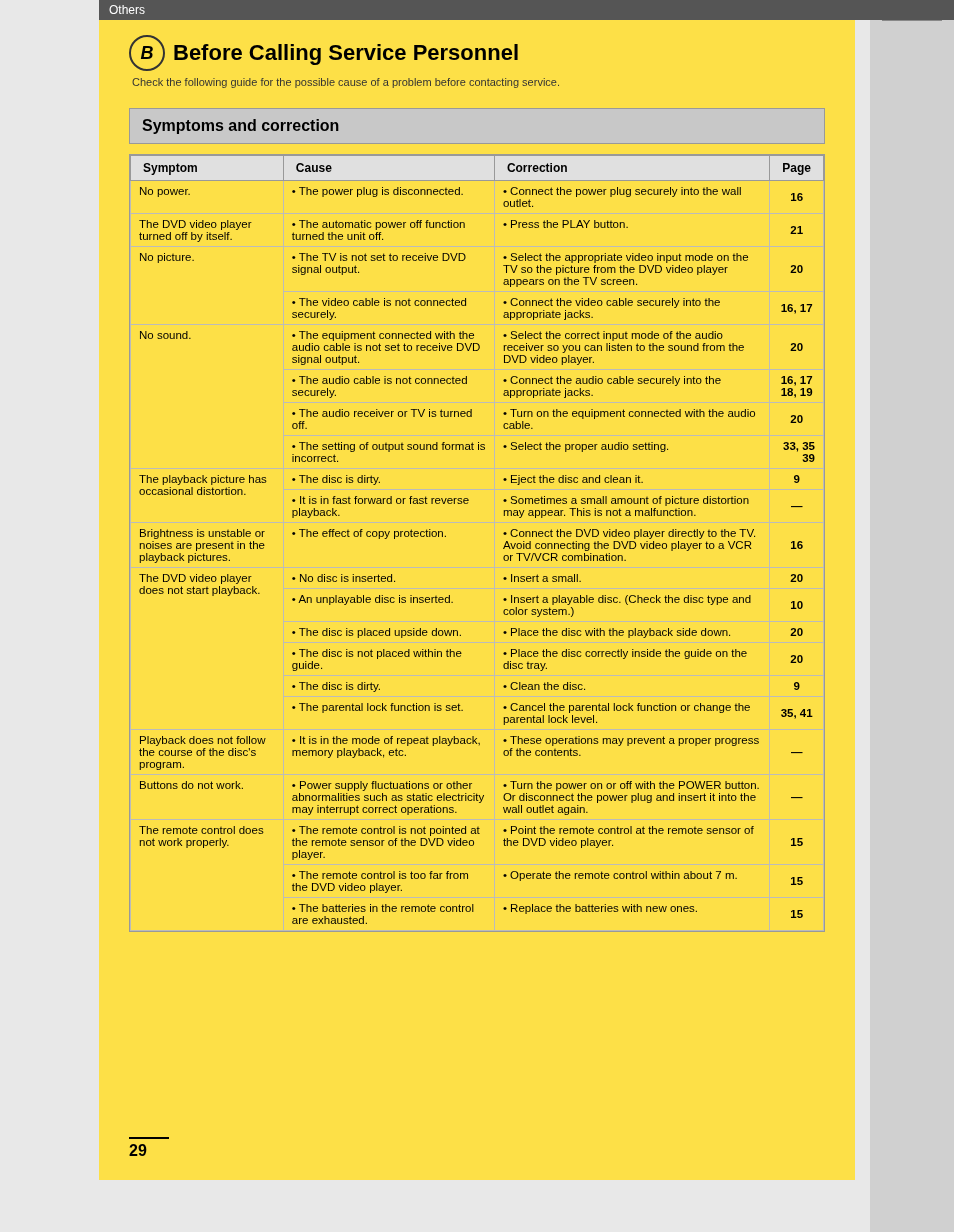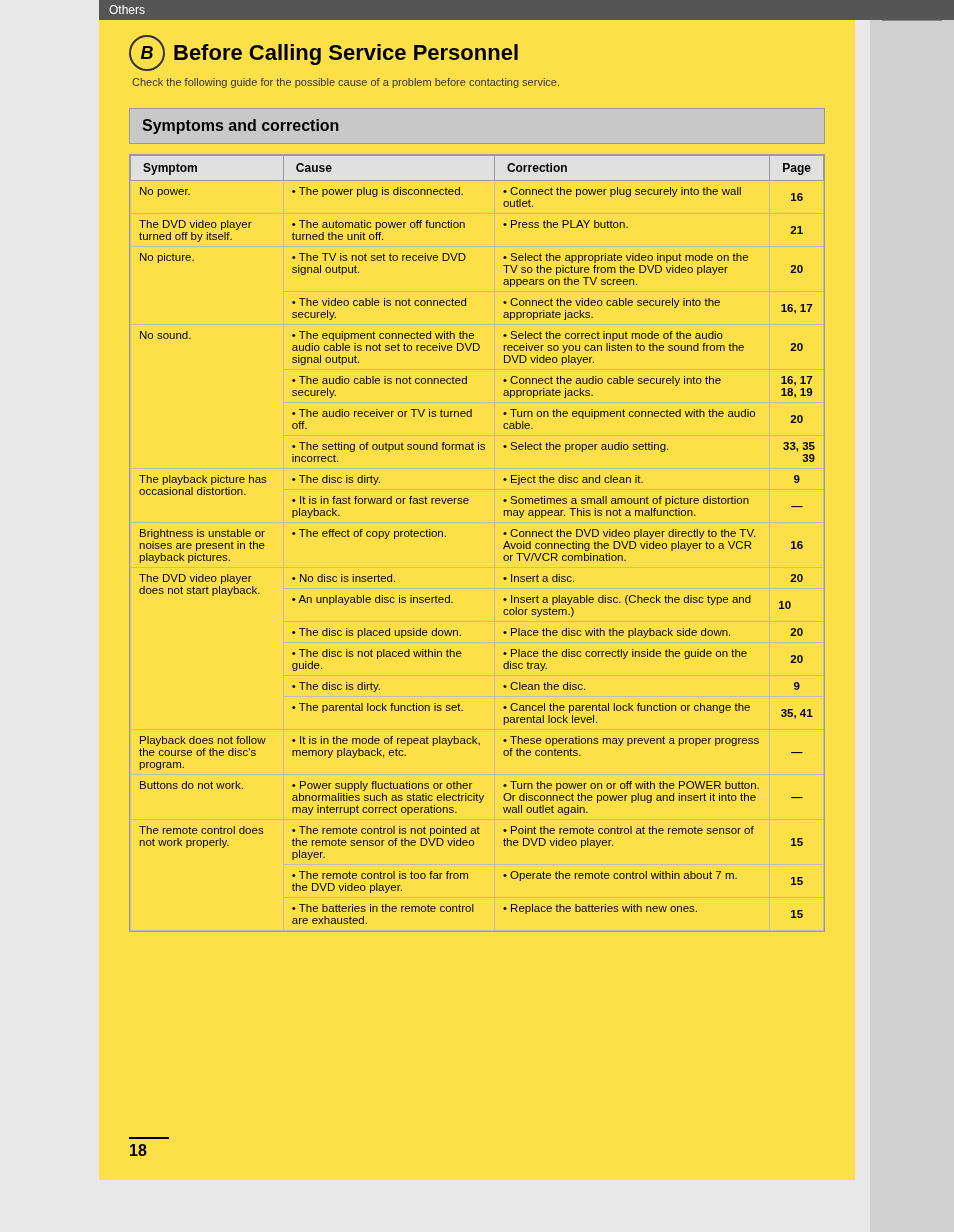--- a/index.html
+++ b/index.html
@@ -236,27 +236,27 @@
           </tr>
           <tr>
             <td rowspan="1">Brightness is unstable or noises are present in the playback pictures.</td>
             <td>• The effect of copy protection.</td>
             <td>• Connect the DVD video player directly to the TV. Avoid connecting the DVD video player to a VCR or TV/VCR combination.</td>
             <td class="page-col" style="font-weight: bold; text-align: center; vertical-align: middle; white-space: pre;">16</td>
           </tr>
           <tr>
             <td rowspan="6">The DVD video player does not start playback.</td>
             <td>• No disc is inserted.</td>
-            <td>• Insert a disc.</td>
+            <td>• Insert a small.</td>
             <td class="page-col" style="font-weight: bold; text-align: center; vertical-align: middle; white-space: pre;">20</td>
           </tr>
           <tr>
             <td>• An unplayable disc is inserted.</td>
             <td>• Insert a playable disc. (Check the disc type and color system.)</td>
-            <td class="page-col" style="font-weight: bold; text-align: left; vertical-align: middle; white-space: pre;">10</td>
+            <td class="page-col" style="font-weight: bold; text-align: center; vertical-align: middle; white-space: pre;">10</td>
           </tr>
           <tr>
             <td>• The disc is placed upside down.</td>
             <td>• Place the disc with the playback side down.</td>
             <td class="page-col" style="font-weight: bold; text-align: center; vertical-align: middle; white-space: pre;">20</td>
           </tr>
           <tr>
             <td>• The disc is not placed within the guide.</td>
             <td>• Place the disc correctly inside the guide on the disc tray.</td>
             <td class="page-col" style="font-weight: bold; text-align: center; vertical-align: middle; white-space: pre;">20</td>
@@ -296,14 +296,14 @@
           </tr>
           <tr>
             <td>• The batteries in the remote control are exhausted.</td>
             <td>• Replace the batteries with new ones.</td>
             <td class="page-col" style="font-weight: bold; text-align: center; vertical-align: middle; white-space: pre;">15</td>
           </tr>
         </tbody>
     </table>
   </div>
 
-  <div class="page-footer">18</div>
+  <div class="page-footer">29</div>
 </div>
 
 </body></html>

